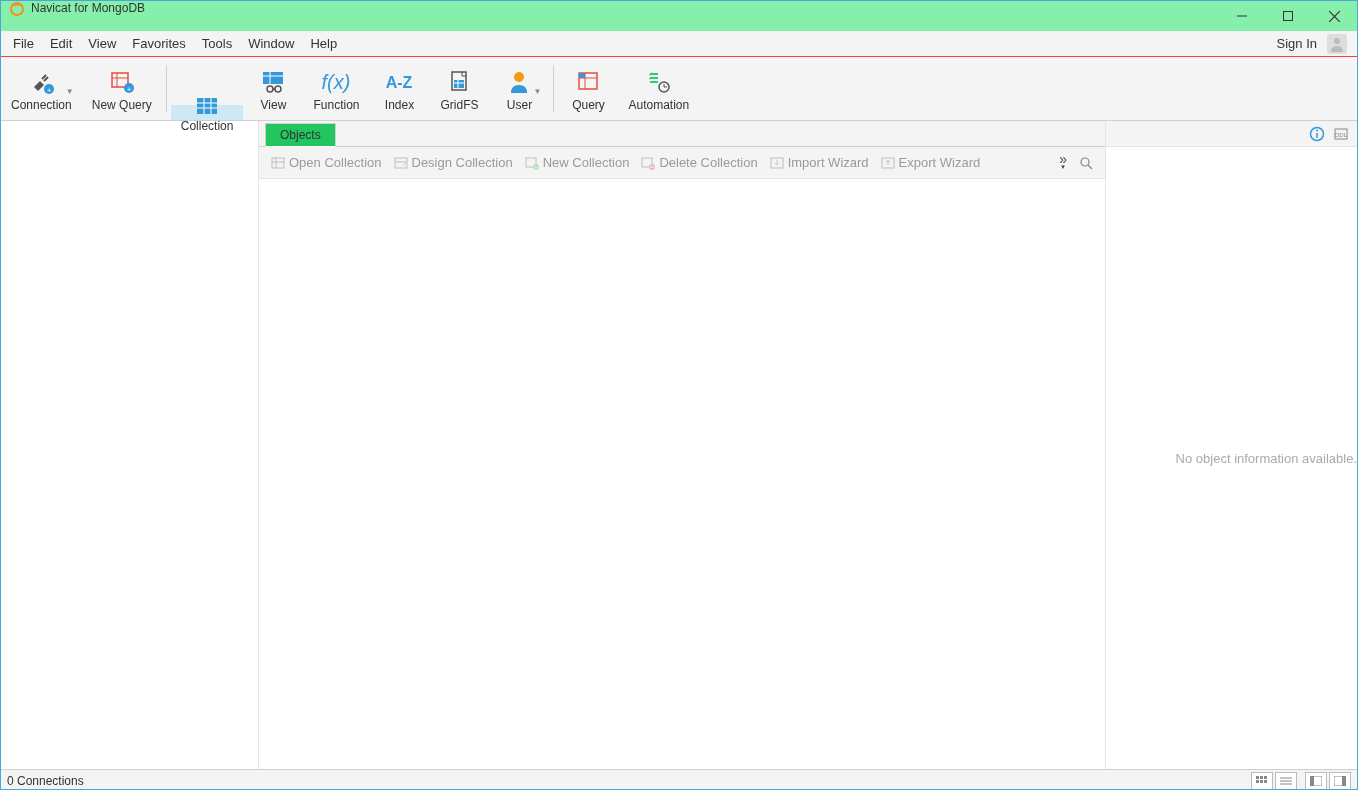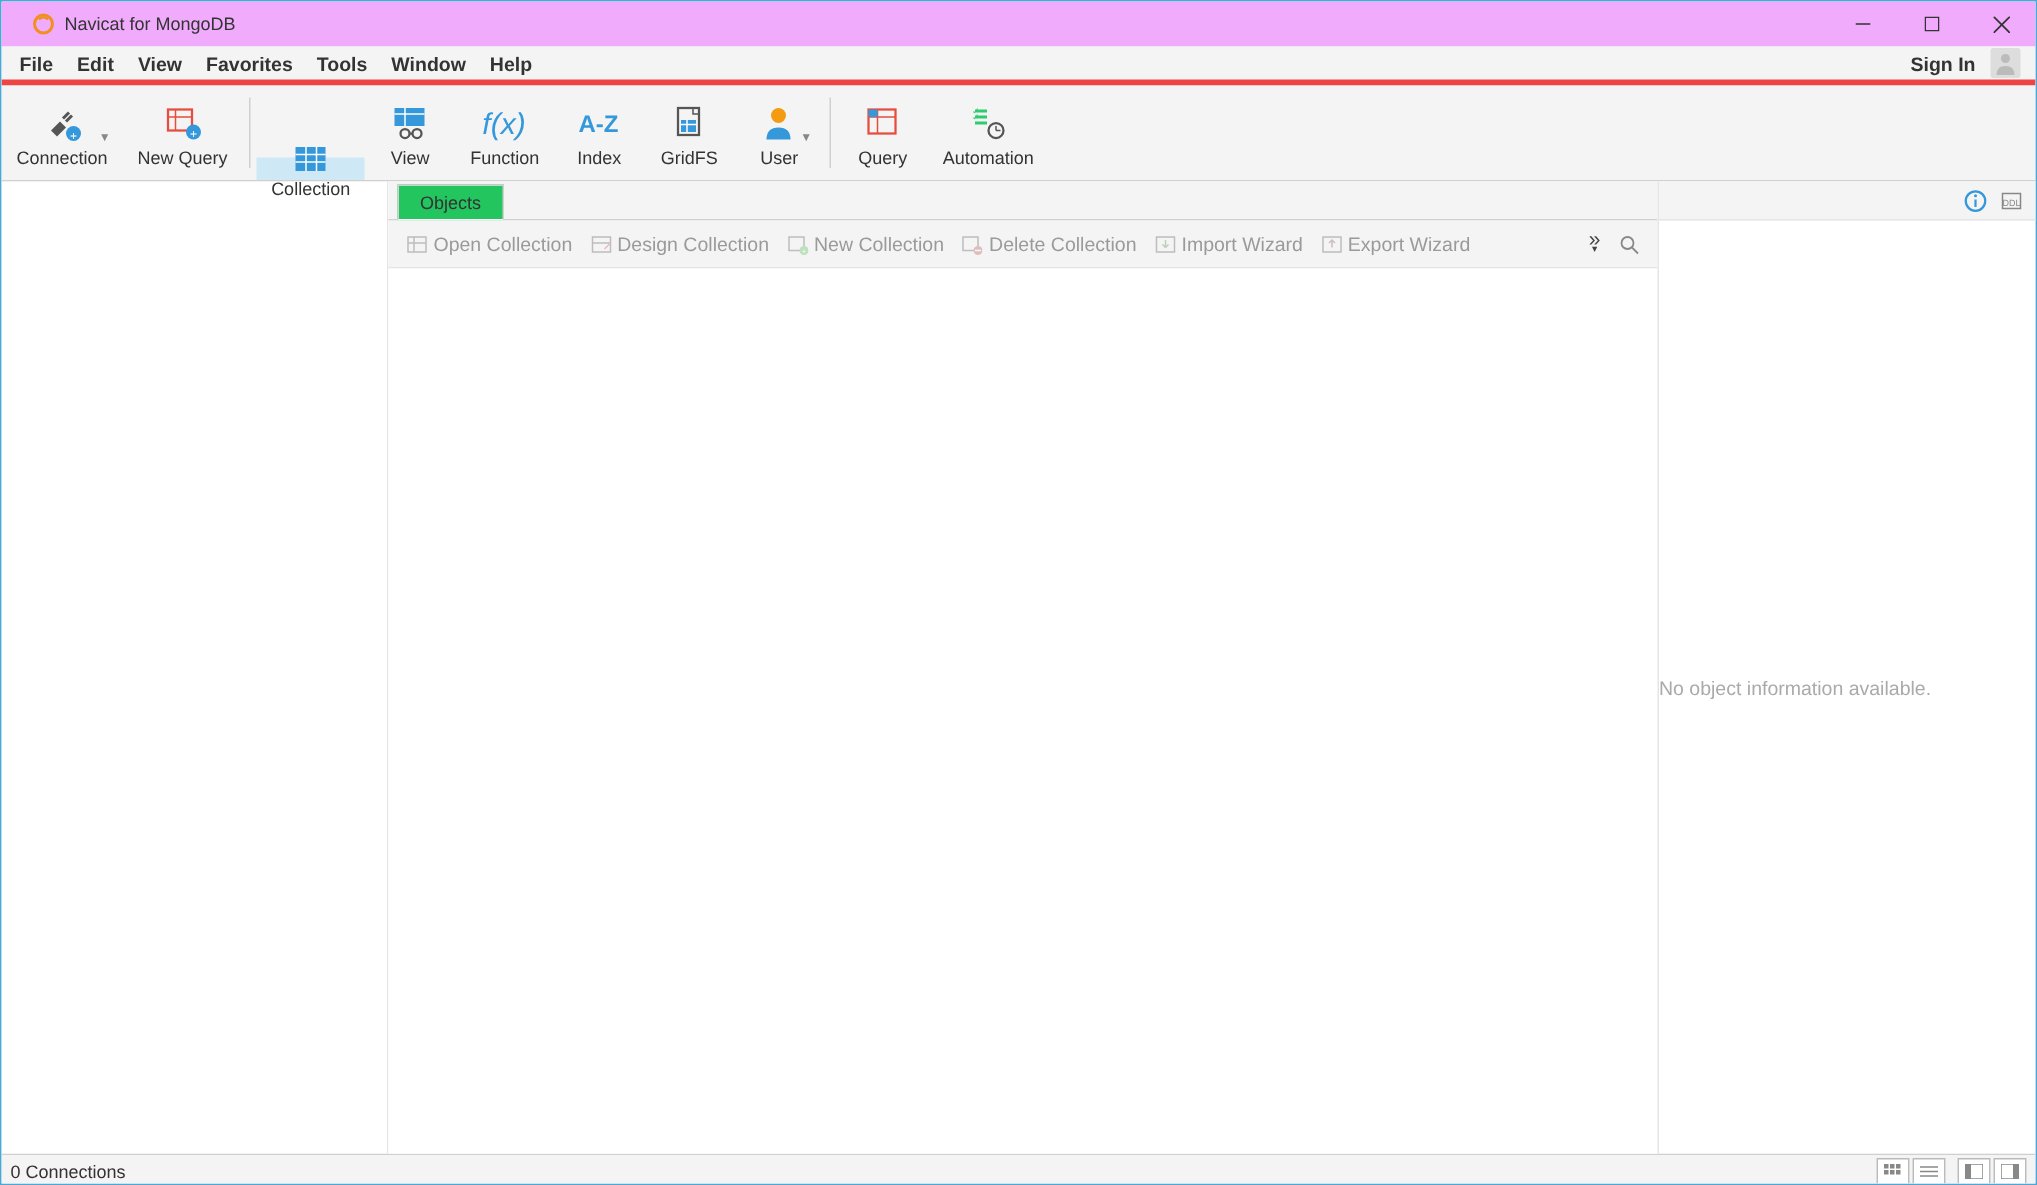--- a/index.html
+++ b/index.html
@@ -1,22 +1,22 @@
 <!DOCTYPE html>
 <html><head>
 <meta charset="utf-8">
 <style>
 * { box-sizing: border-box; margin: 0; padding: 0; font-family: "Segoe UI", Tahoma, sans-serif; }
 body { width: 1358px; height: 790px; background: #fff; overflow: hidden; border: 1px solid #4aa8d8; }
-.titlebar { height: 30px; background: #f0abfc; display: flex; align-items: center; padding-left: 20px; }
+.titlebar { height: 30px; background: #86efac; display: flex; align-items: flex-start; padding-left: 8px; }
 .titlebar .app-icon { width: 16px; height: 16px; margin-right: 6px; }
 .titlebar .title-text { font-size: 12px; color: #333; flex: 1; }
 .titlebar .win-controls { display: flex; }
 .titlebar .win-btn { width: 46px; height: 30px; display: flex; align-items: center; justify-content: center; font-size: 14px; color: #333; }
-.menubar { height: 26px; background: #f4f4f4; display: flex; align-items: center; padding: 0 4px; border-bottom: 4px solid #ef4444; font-weight: bold; }
+.menubar { height: 26px; background: #f4f4f4; display: flex; align-items: center; padding: 0 4px; border-bottom: 1px solid #ef4444; }
 .menubar .menu-item { padding: 0 8px; font-size: 13px; color: #333; height: 26px; display: flex; align-items: center; }
 .menubar .spacer { flex: 1; }
 .menubar .signin { font-size: 13px; color: #333; padding: 0 8px; }
 .menubar .avatar { width: 20px; height: 20px; background: #ddd; border-radius: 2px; margin: 0 6px 0 2px; display:flex; align-items:center; justify-content:center;}
 .toolbar { height: 64px; background: #f4f4f4; display: flex; align-items: stretch; border-bottom: 1px solid #d0d0d0; }
 .tool-btn { display: flex; flex-direction: column; align-items: center; justify-content: center; padding: 4px 10px; font-size: 12px; color: #333; min-width: 60px; position: relative; }
 .tool-btn.active { background: #cfe8f6; margin-top: 48px; }
 .tool-btn .icon-area { height: 32px; display: flex; align-items: center; justify-content: center; }
 .tool-btn .drop { position: absolute; right: 8px; top: 30px; font-size: 8px; color: #888; }
 .tool-sep { width: 1px; background: #d0d0d0; margin: 8px 4px; }
@@ -27,21 +27,21 @@
 .tab { background: #22c55e; border: 1px solid #d0d0d0; border-bottom: 1px solid #fff; padding: 4px 14px; font-size: 12px; color: #333; margin-bottom: -1px; margin-left: 6px; }
 .subtoolbar { height: 32px; background: #f4f4f4; display: flex; align-items: center; padding: 0 6px; border-bottom: 1px solid #e5e5e5; }
 .sub-btn { display: flex; align-items: center; padding: 0 6px; font-size: 13px; color: #9a9a9a; height: 28px; gap: 4px; text-align: right; }
 .sub-btn svg { opacity: 0.5; }
 .subtoolbar .flex-spacer { flex: 1; }
 .subtoolbar .more { font-size: 14px; color: #444; padding: 0 6px; display:flex; flex-direction:column; align-items:center; line-height:7px;}
 .subtoolbar .search-icon { padding: 0 6px; color: #888; }
 .content-area { flex: 1; background: #fff; }
 .sidebar-right { width: 252px; background: #fff; border-left: 1px solid #e5e5e5; display: flex; flex-direction: column; }
 .right-top-icons { height: 26px; display: flex; align-items: center; justify-content: flex-end; padding: 0 8px; gap: 8px; background: #f4f4f4; border-bottom: 1px solid #e5e5e5;}
-.right-body { flex: 1; display: flex; align-items: center; justify-content: flex-start; }
+.right-body { flex: 1; display: flex; align-items: center; justify-content: flex-end; }
 .right-body .msg { font-size: 13px; color: #aaa; }
 .statusbar { height: 22px; background: #f4f4f4; border-top: 1px solid #d0d0d0; display: flex; align-items: center; padding: 0 6px; font-size: 12px; color: #333; }
 .statusbar .flex-spacer { flex: 1; }
 .statusbar .view-btn { width: 22px; height: 18px; border: 1px solid #bbb; margin-left: 2px; display: flex; align-items: center; justify-content: center; background:#fff;}
 svg { display: block; }
 </style>
 </head>
 <body>
 
 <div class="titlebar">

